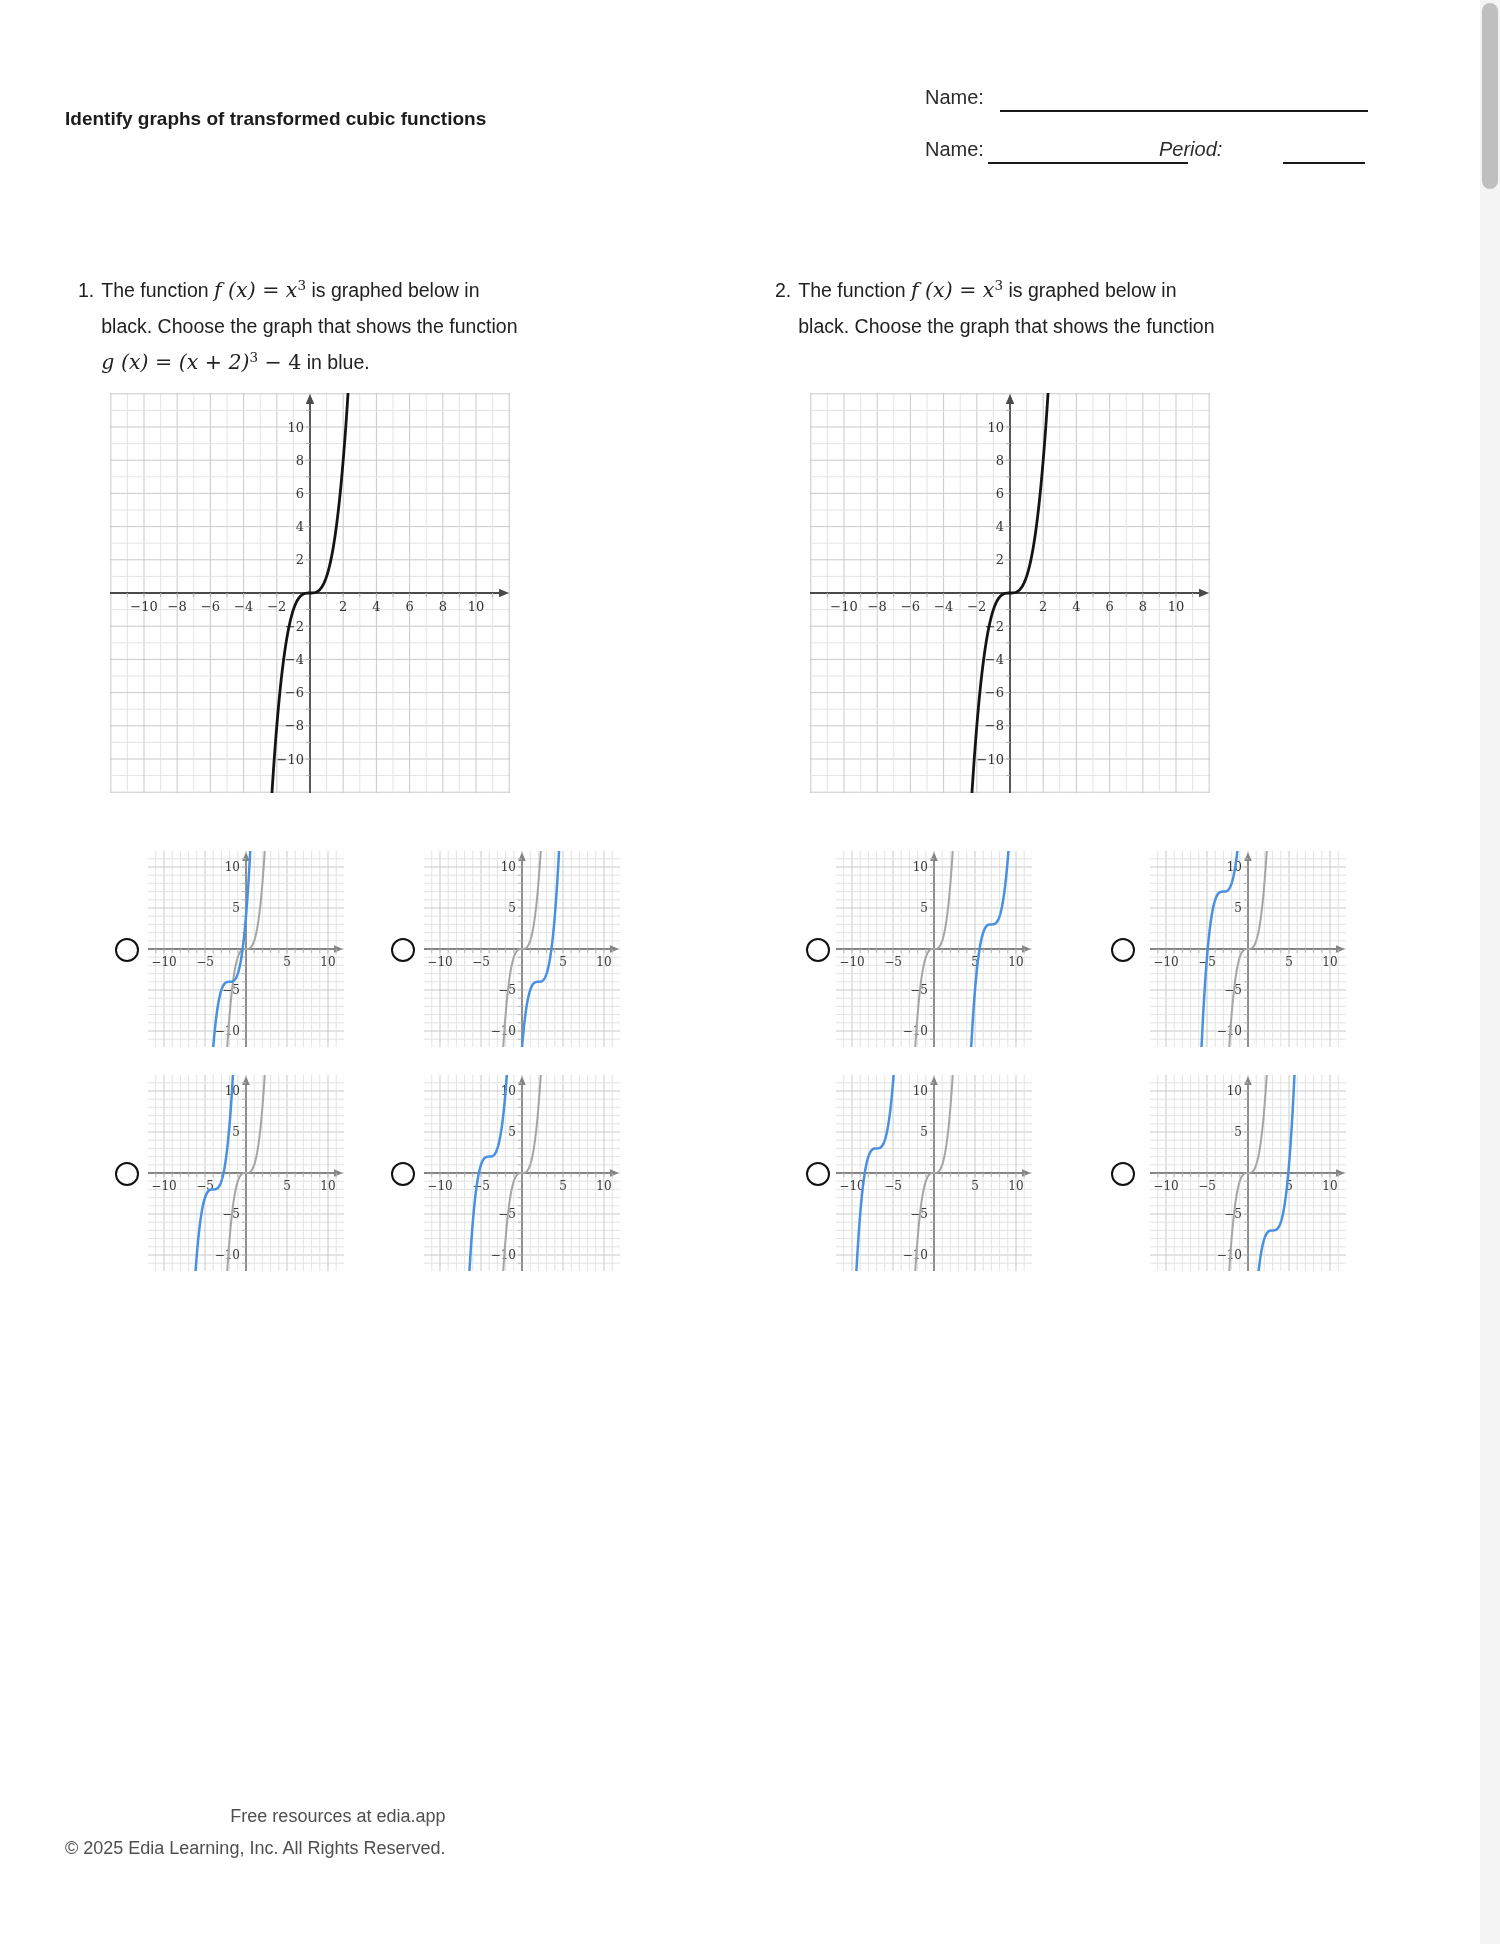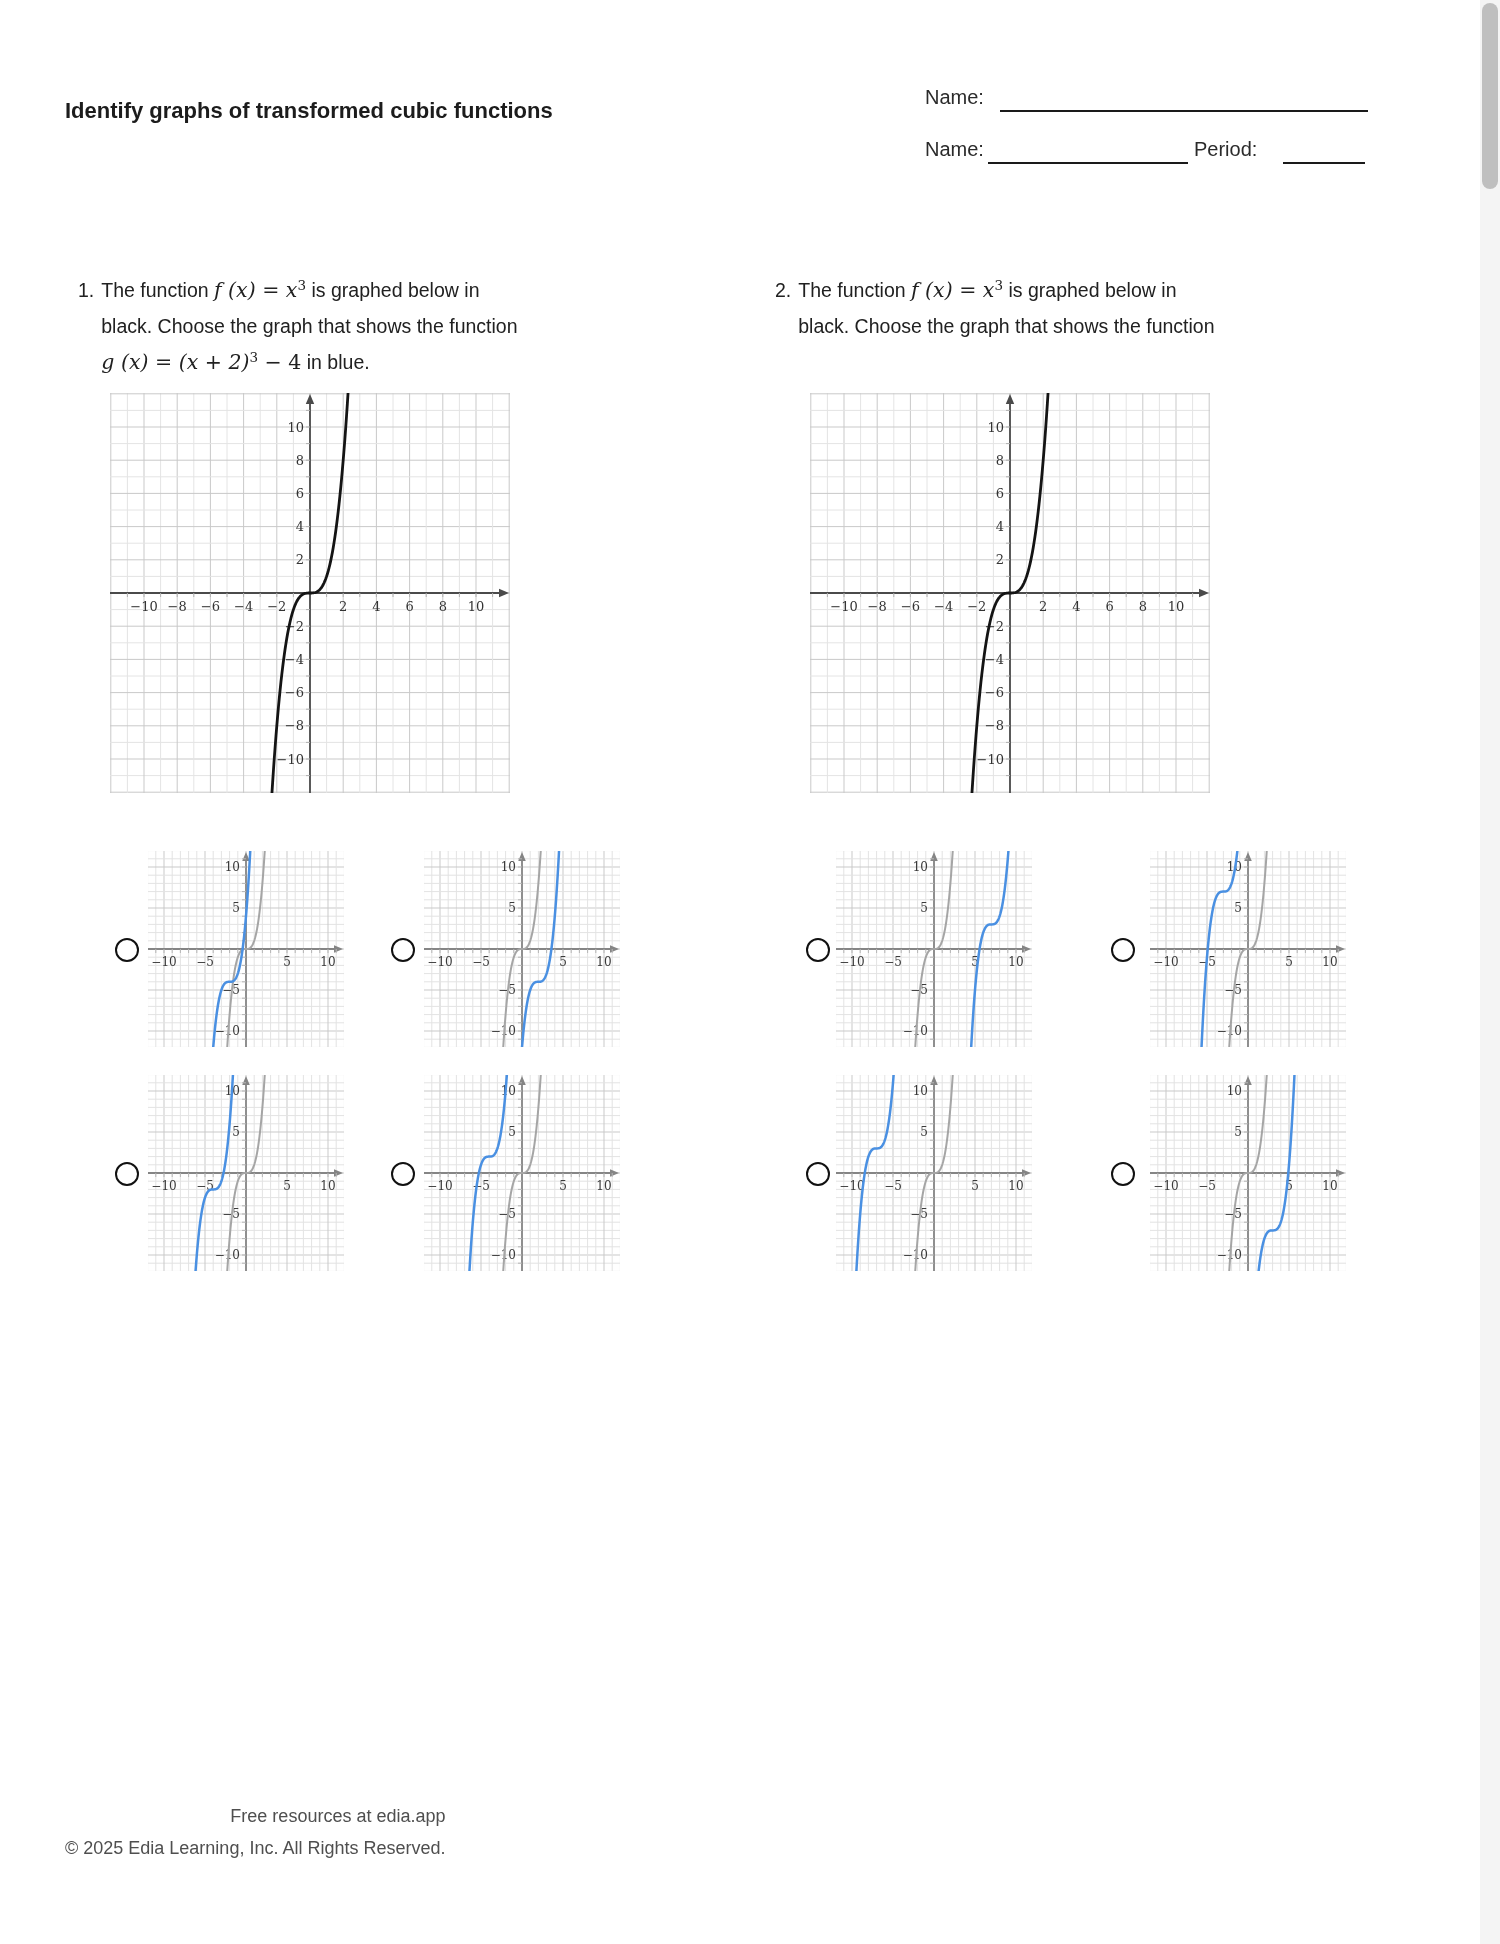--- a/index.html
+++ b/index.html
@@ -1,24 +1,24 @@
 <!DOCTYPE html>
 <html><head>
 <meta charset="utf-8">
 <style>
   html,body{margin:0;padding:0;background:#ffffff;}
   .page{position:relative;width:1500px;height:1944px;background:#ffffff;overflow:hidden;
         font-family:"Liberation Sans",sans-serif;}
   
-  .title{position:absolute;left:65px;top:92px;font-weight:700;font-size:22px;
+  .title{position:absolute;left:65px;top:100px;font-weight:700;font-size:19px;
          line-height:38px;color:#1c1c1c;}
   .field-label{position:absolute;font-size:20px;color:#2b2b2b;}
   .name-label{left:925px;top:86px;}
   .date-label{left:925px;top:138px;}
-  .period-label{left:1194px;top:138px;}
+  .period-label{left:1159px;top:138px;font-style:italic;}
   .blank{position:absolute;border-bottom:2px solid #1a1a1a;height:22px;}
   .name-line{left:1000px;top:88px;width:368px;}
   .date-line{left:988px;top:140px;width:200px;}
   .period-line{left:1283px;top:140px;width:82px;}
   
   .q{position:absolute;top:272px;display:flex;font-size:19.5px;line-height:36px;color:#212121;}
   .q1{left:78px;width:560px;}
   .q2{left:775px;width:560px;}
   .qnum{margin-right:7px;white-space:pre;}
   .qlines{flex:1;}

